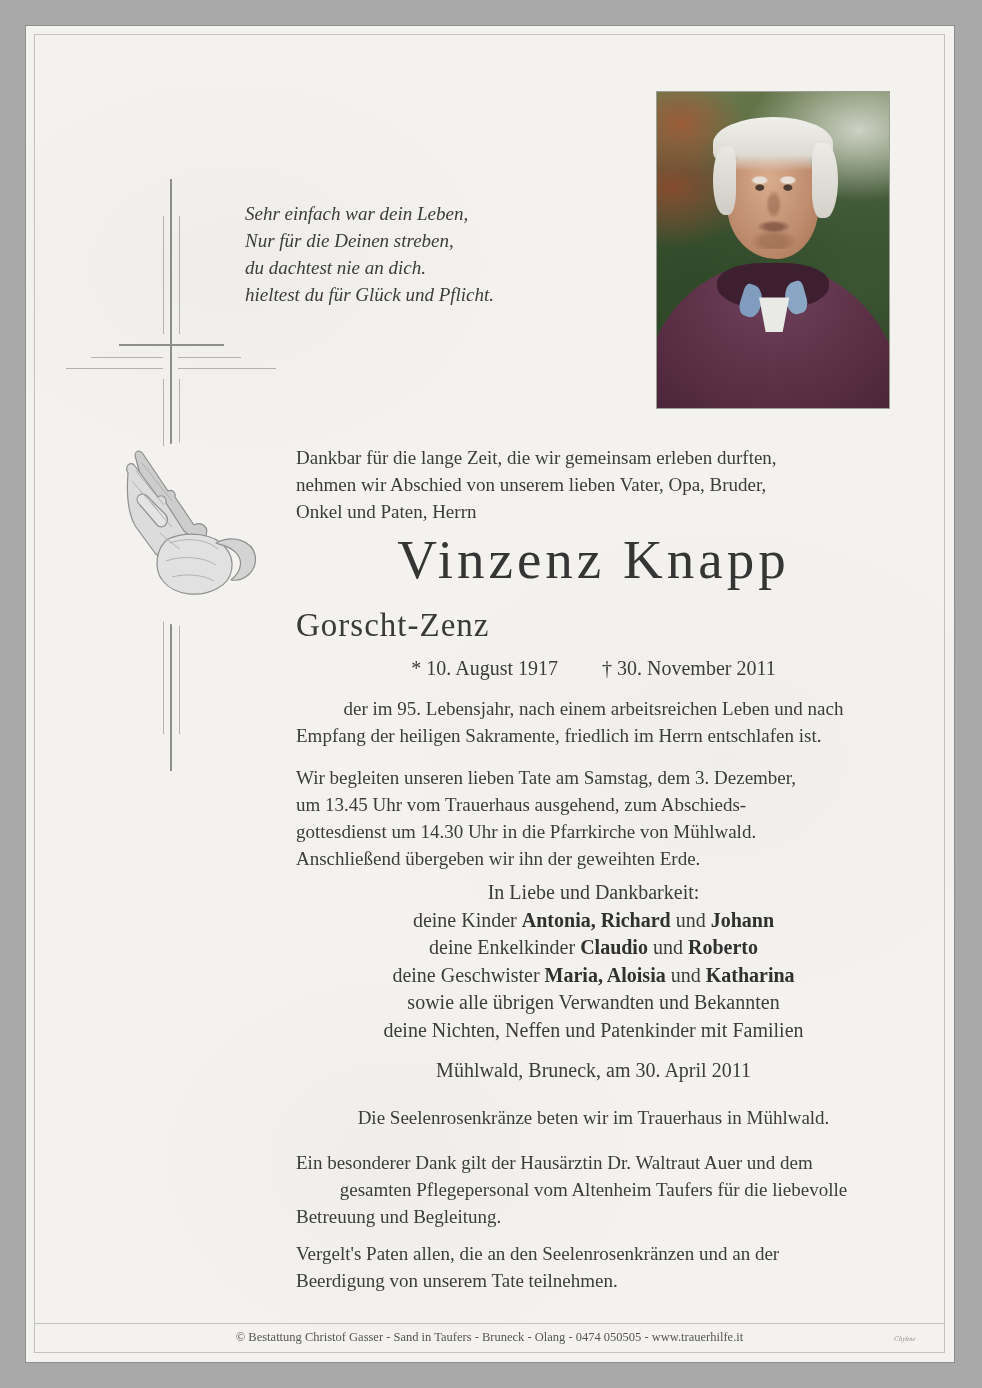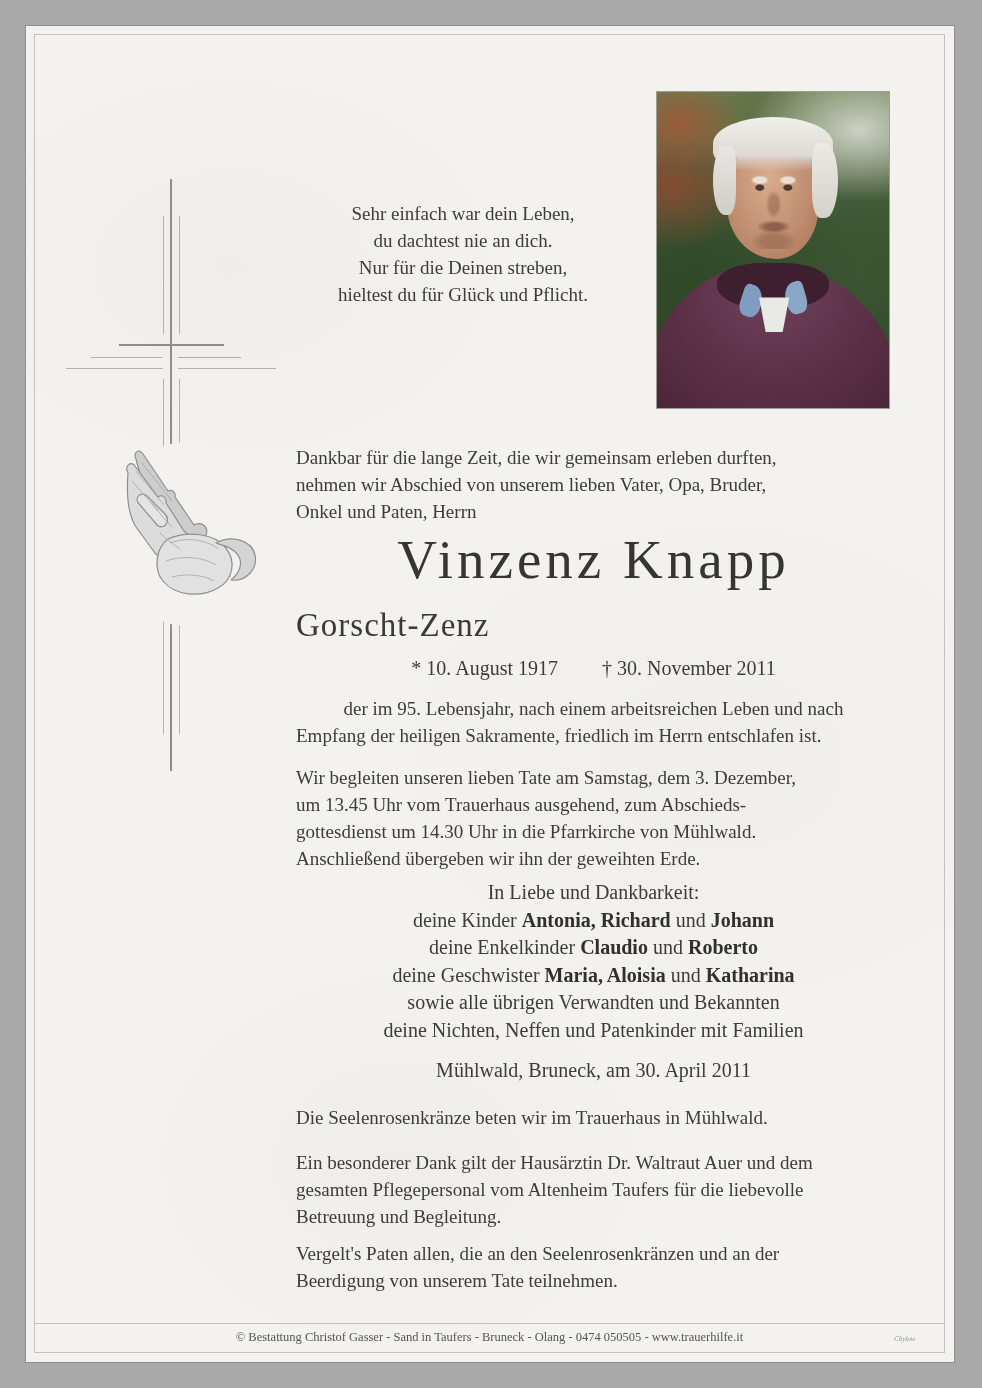--- a/index.html
+++ b/index.html
@@ -64,21 +64,21 @@
   .ph-hair{left:24%;top:8%;width:52%;height:17%;
       background:linear-gradient(180deg,#f0efeb 0%,#dedbd3 70%,rgba(222,219,211,0) 100%);
       border-radius:50% 50% 35% 35%;}
   .ph-hair-l{left:24%;top:17%;width:10%;height:22%;background:linear-gradient(180deg,#e9e7e1,#cfccc4);
       border-radius:60% 30% 40% 60%;}
   .ph-hair-r{left:67%;top:16%;width:11%;height:24%;background:linear-gradient(180deg,#eceae5,#d4d1c9);
       border-radius:30% 60% 60% 40%;}
 
   
   .abs{position:absolute;}
-  .poem{left:212px;top:174px;width:450px;text-align:center;
+  .poem{left:219px;top:174px;width:450px;font-style:italic;
         font-size:20px;line-height:26px;}
   .col{left:270px;width:595px;}
   .para{font-size:19px;line-height:27px;}
   .para .line{white-space:nowrap;}
   .center{text-align:center;}
   .name{top:503px;text-align:center;font-size:55px;line-height:62px;letter-spacing:4px;color:#353535;}
   .vulgo{top:580px;text-align:left;font-size:33px;line-height:38px;letter-spacing:1px;color:#3a3a3a;}
   .dates{top:631px;display:flex;justify-content:center;gap:44px;font-size:20px;}
   .mourners{font-size:20px;line-height:27.5px;}
   .mourners .b,.b{font-weight:bold;color:#303030;}
@@ -139,22 +139,22 @@
           <div class="ph-face"></div>
         </div>
         <div class="ph-hair"></div>
         <div class="ph-hair-l"></div>
         <div class="ph-hair-r"></div>
       </div>
     </div>
 
     <div class="abs poem para">
         <div class="line">Sehr einfach war dein Leben,</div>
+        <div class="line">Nur für die Deinen streben,</div>
         <div class="line">du dachtest nie an dich.</div>
-        <div class="line">Nur für die Deinen streben,</div>
         <div class="line last">hieltest du für Glück und Pflicht.</div>
       </div>
 
     <div class="abs col para" style="top:418px">
         <div class="line" style="word-spacing: 0px;">Dankbar für die lange Zeit, die wir gemeinsam erleben durften,</div>
         <div class="line" style="word-spacing: 0px;">nehmen wir Abschied von unserem lieben Vater, Opa, Bruder,</div>
         <div class="line last">Onkel und Paten, Herrn</div>
       </div>
 
     <div class="abs col name">Vinzenz Knapp</div>
@@ -183,26 +183,26 @@
           <div class="line"><span>deine Enkelkinder </span><span class="b">Claudio</span><span> und </span><span class="b">Roberto</span></div>
           <div class="line"><span>deine Geschwister </span><span class="b">Maria, Aloisia</span><span> und </span><span class="b">Katharina</span></div>
           <div class="line last"><span>sowie alle übrigen Verwandten und Bekannten</span></div>
           <div class="line"><span>deine Nichten, Neffen und Patenkinder mit Familien</span></div>
         </div>
     </div>
 
     <div class="abs col center dateline">Mühlwald, Bruneck, am 30. April 2011</div>
 
     <div class="abs col para" style="top:1078px">
-        <div class="line last" style="word-spacing: 0px;">Die Seelenrosenkränze beten wir im Trauerhaus in Mühlwald.</div>
+        <div class="line last" style="word-spacing: 0px; text-align: center;">Die Seelenrosenkränze beten wir im Trauerhaus in Mühlwald.</div>
       </div>
 
     <div class="abs col para" style="top:1123px">
         <div class="line" style="word-spacing: 0px;">Ein besonderer Dank gilt der Hausärztin Dr. Waltraut Auer und dem</div>
-        <div class="line" style="word-spacing: 0px;">gesamten Pflegepersonal vom Altenheim Taufers für die liebevolle</div>
+        <div class="line" style="word-spacing: 0px; text-align: center;">gesamten Pflegepersonal vom Altenheim Taufers für die liebevolle</div>
         <div class="line last">Betreuung und Begleitung.</div>
       </div>
 
     <div class="abs col para" style="top:1214px">
         <div class="line" style="word-spacing: 0px;">Vergelt's Paten allen, die an den Seelenrosenkränzen und an der</div>
         <div class="line last">Beerdigung von unserem Tate teilnehmen.</div>
       </div>
 
     <div class="footer">
       <div class="footer-credit">© Bestattung Christof Gasser - Sand in Taufers - Bruneck - Olang - 0474 050505 - www.trauerhilfe.it</div>

